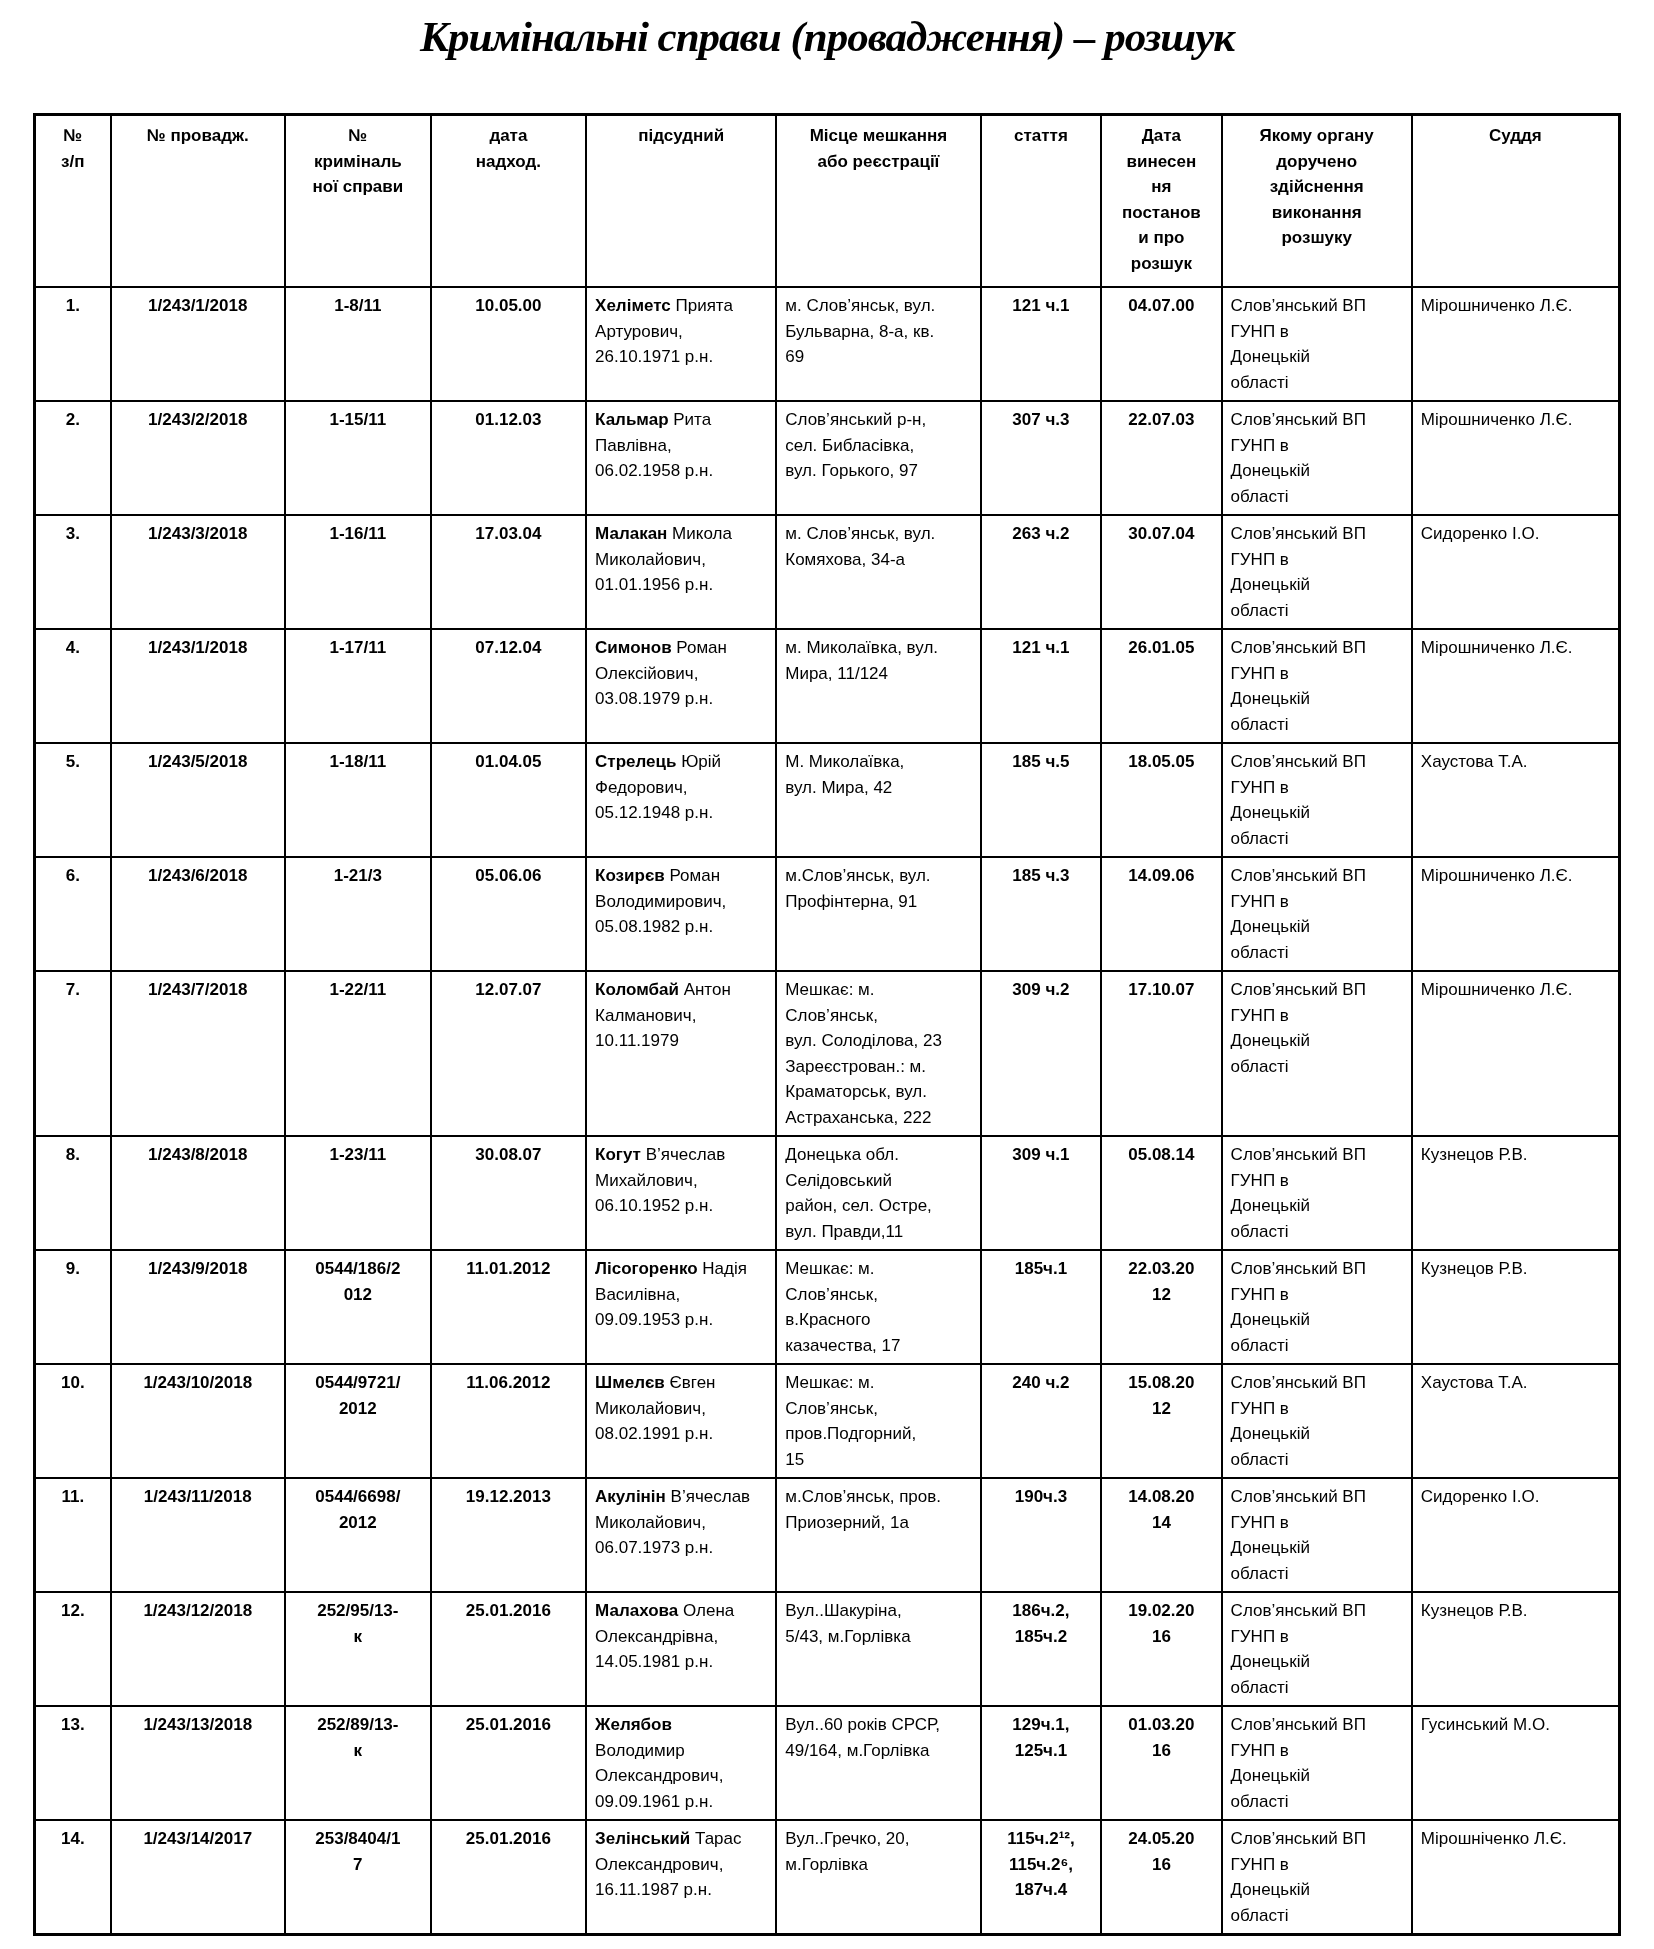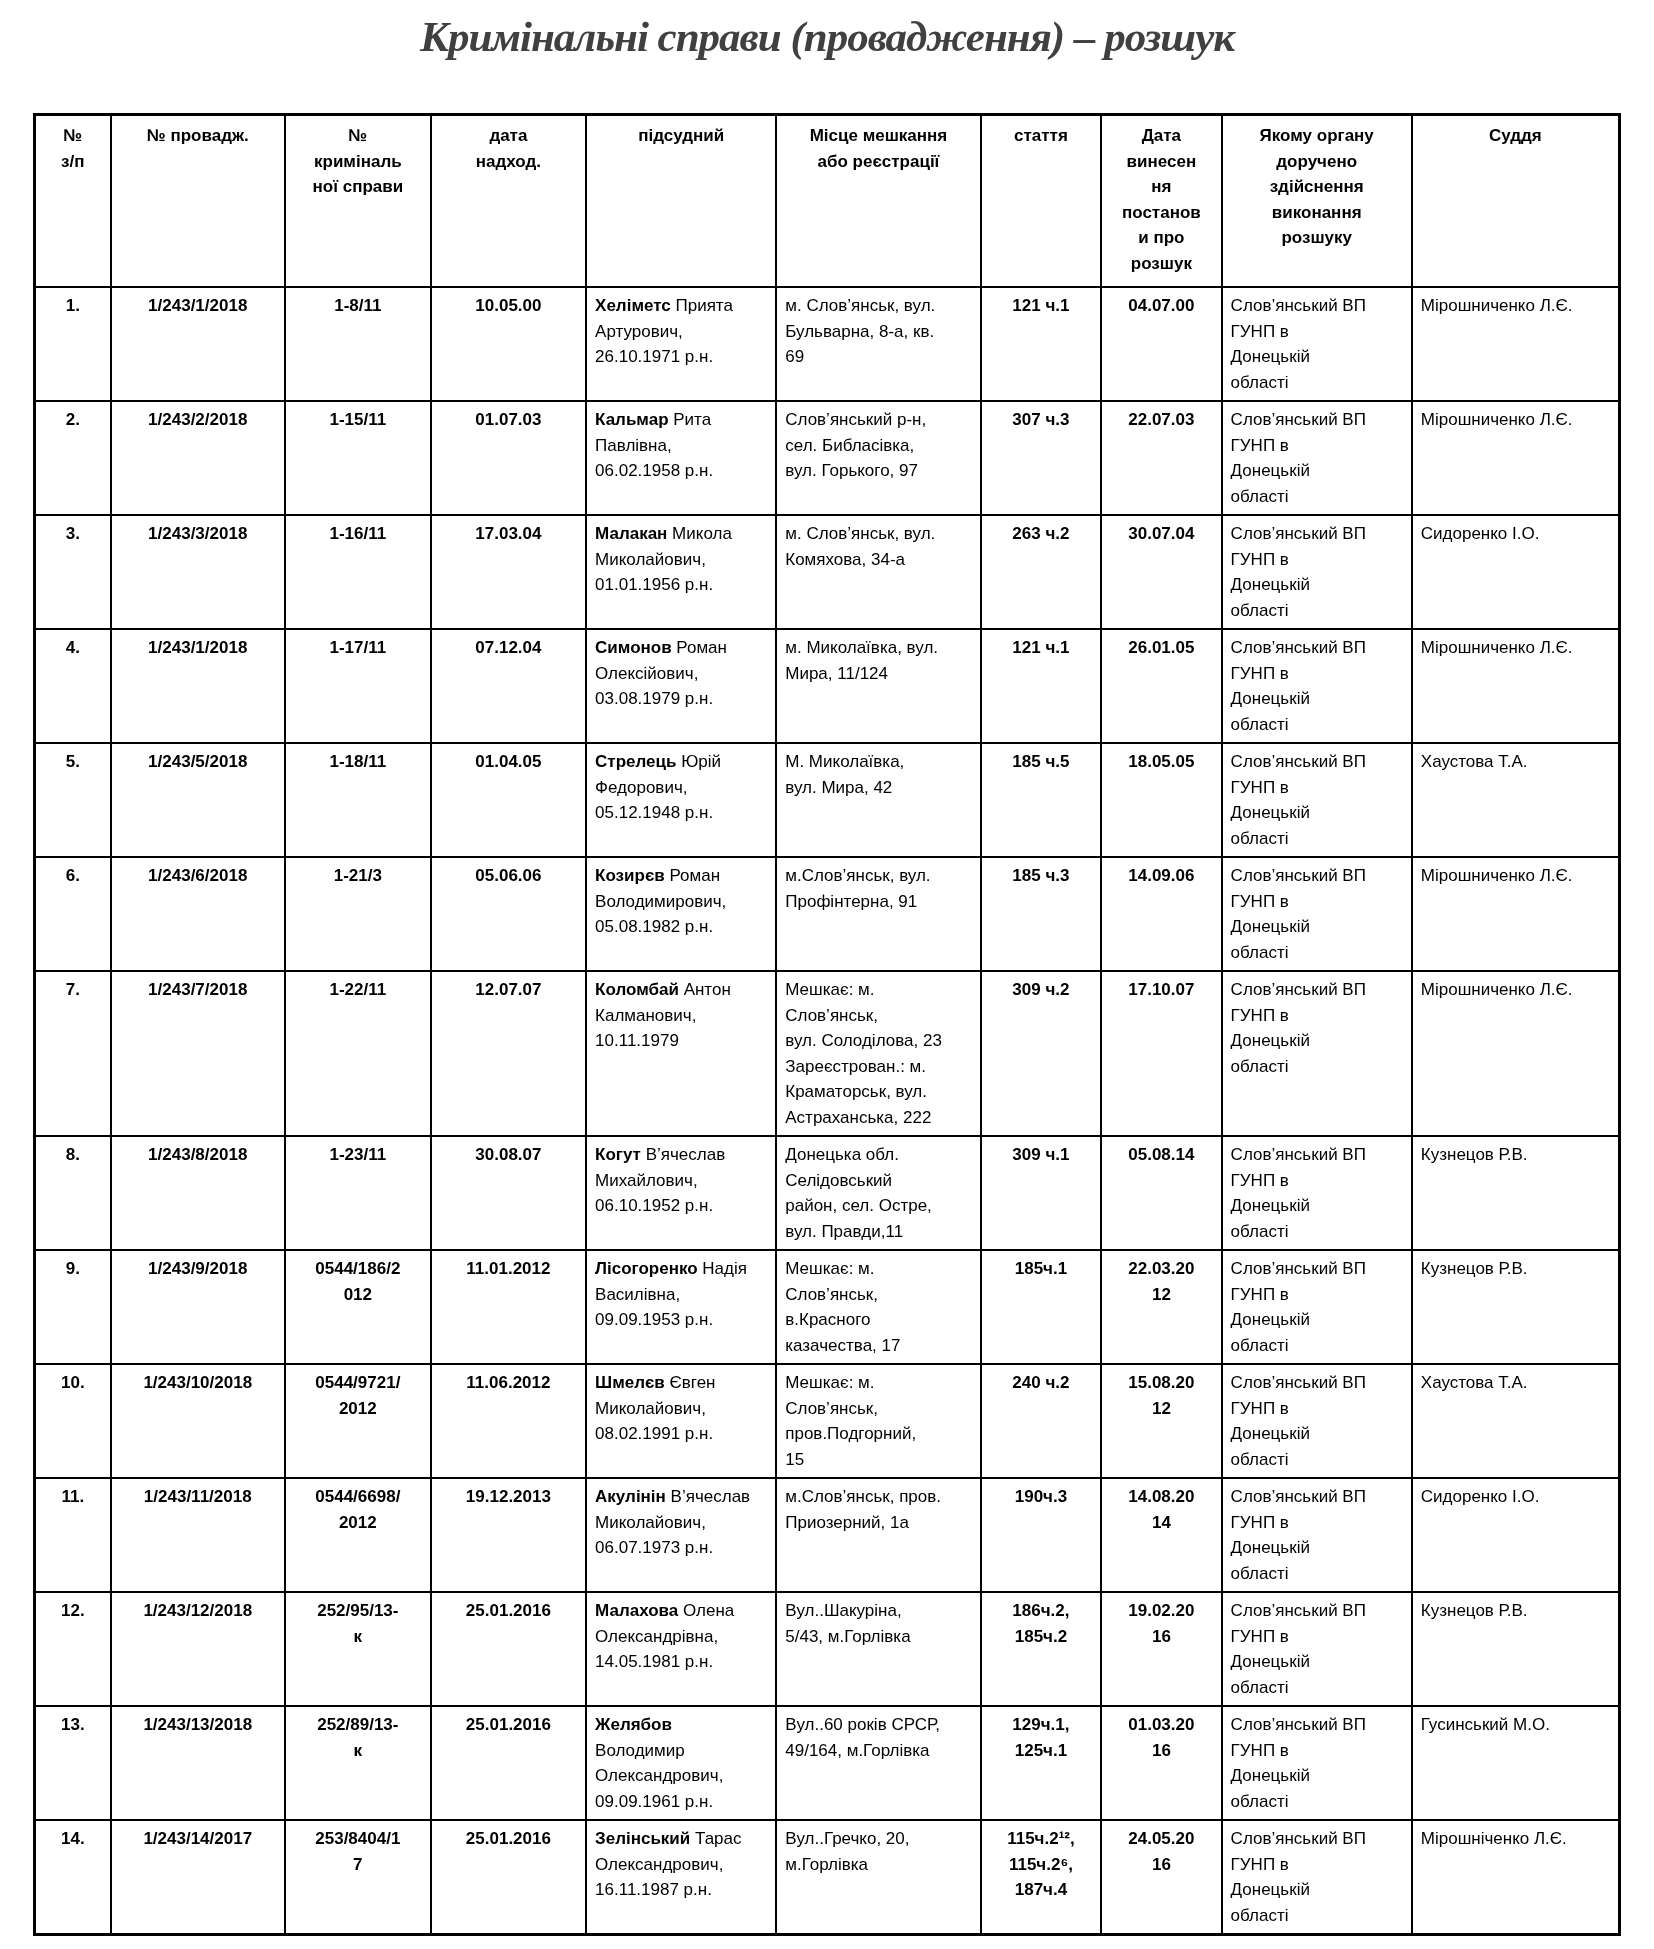--- a/index.html
+++ b/index.html
@@ -14,21 +14,21 @@
     color: #000;
   }
   .doc-title {
     text-align: center;
     font-family: "Liberation Serif", serif;
     font-style: italic;
     font-weight: 700;
     font-size: 43px;
     letter-spacing: -1px;
     margin: 0 0 52px 0;
-    color: #404040;
+    color: #000000;
   }
   table.case-table {
     border-collapse: collapse;
     table-layout: fixed;
     width: 1588px;
     margin-left: 33px;
     border: 3px solid #000;
   }
   .case-table th, .case-table td {
     border: 2px solid #000;
@@ -123,21 +123,21 @@
       <td class="c-organ">Слов’янський ВП
 ГУНП в
 Донецькій
 області</td>
       <td class="c-judge">Мірошниченко Л.Є.</td>
     </tr>
         <tr class="data-row">
       <td class="c-num">2.</td>
       <td class="c-case">1/243/2/2018</td>
       <td class="c-crim">1-15/11</td>
-      <td class="c-date">01.07.03</td>
+      <td class="c-date">01.12.03</td>
       <td class="c-defendant"><span class="surname">Кальмар</span><span> Рита
 Павлівна,
 06.02.1958 р.н.</span></td>
       <td class="c-address">Слов’янський р-н,
 сел. Библасівка,
 вул. Горького, 97</td>
       <td class="c-article">307 ч.3</td>
       <td class="c-wdate">22.07.03</td>
       <td class="c-organ">Слов’янський ВП
 ГУНП в

